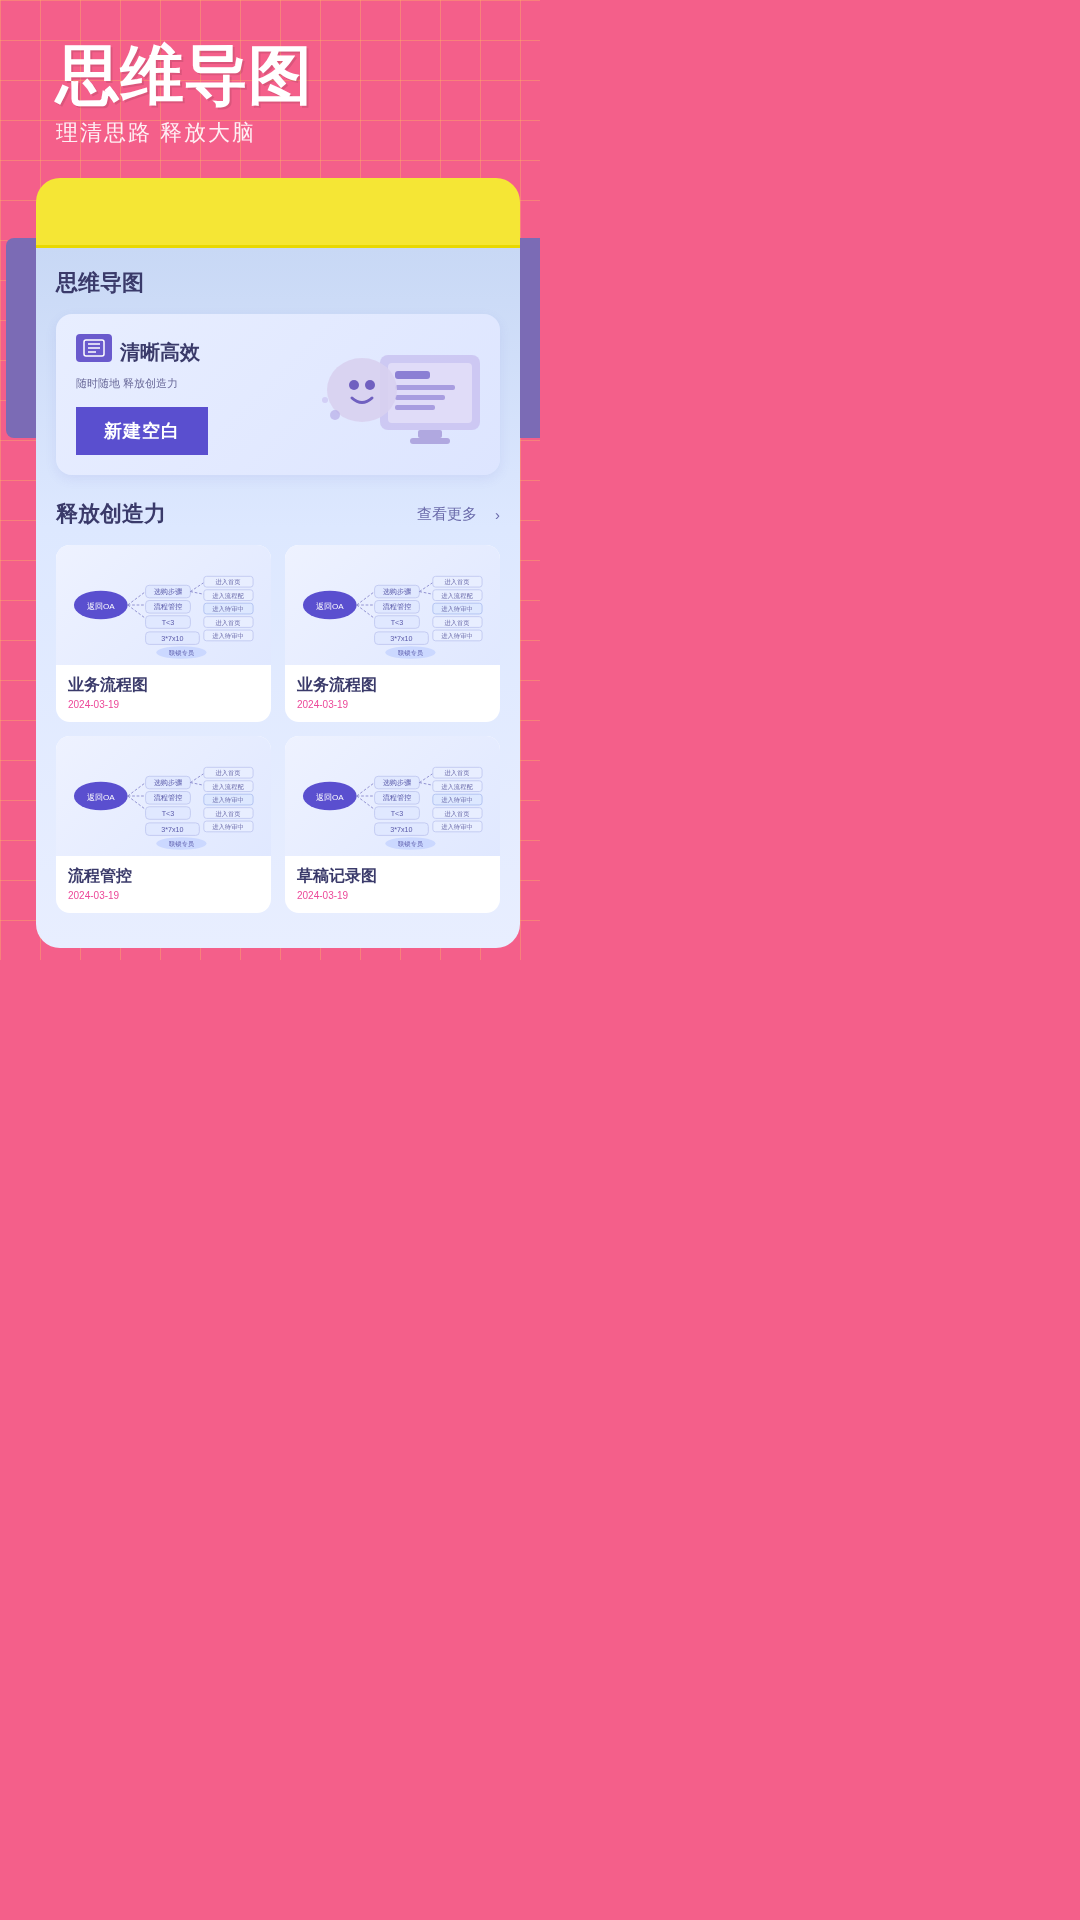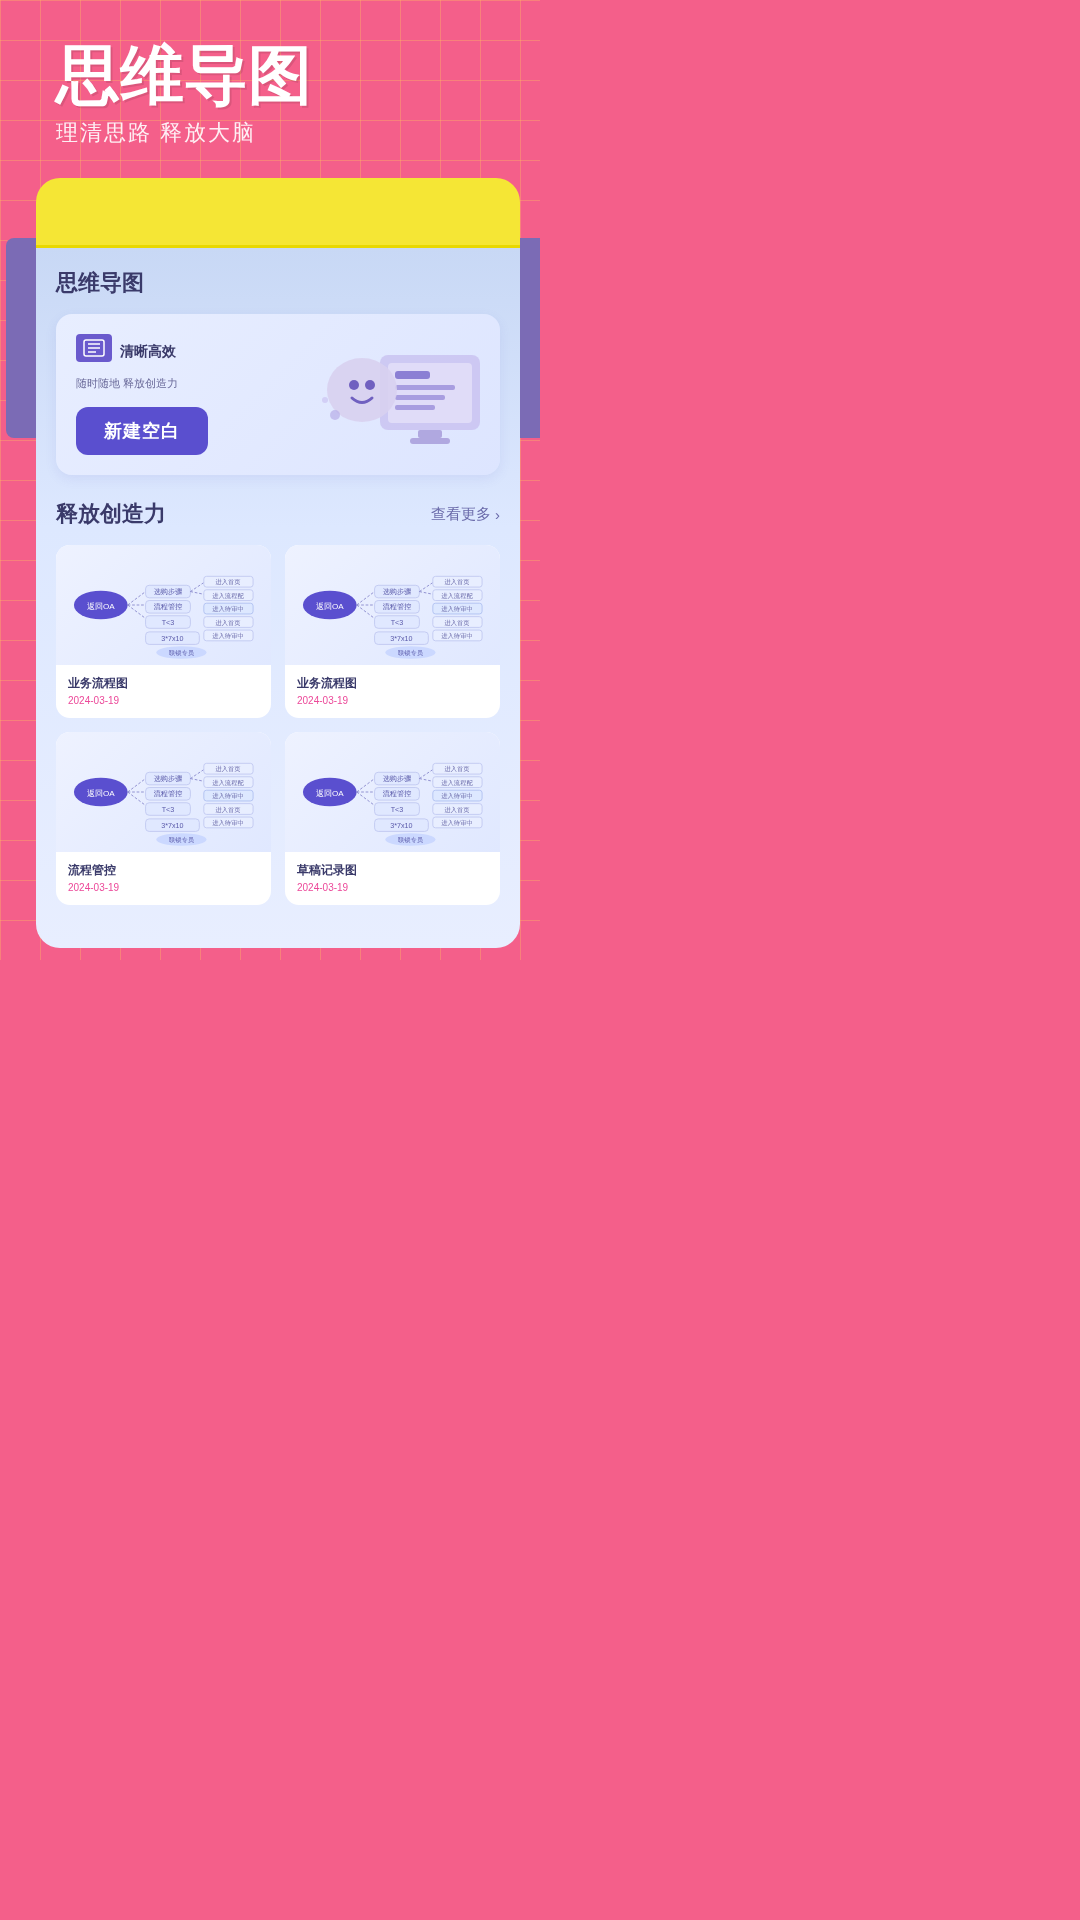--- a/index.html
+++ b/index.html
@@ -126,38 +126,38 @@
       align-items: center;
       justify-content: center;
       margin-bottom: 8px;
     }
     .feature-banner-icon svg {
       width: 22px;
       height: 18px;
     }
 
     .feature-label {
-      font-size: 14px;
+      font-size: 20px;
       font-weight: 800;
       color: #3a3a6a;
       display: block;
     }
     .feature-desc {
       font-size: 11px;
       color: #6a6a9a;
       margin-top: 4px;
       display: block;
     }
 
     .new-btn {
       margin-top: 16px;
       background: #5a4fcf;
       color: #fff;
       border: none;
-      border-radius: 12px;
+      border-radius: 0;
       padding: 12px 28px;
       font-size: 18px;
       font-weight: 700;
       cursor: pointer;
       letter-spacing: 1px;
     }
 
     
     .illustration {
       position: absolute;
@@ -183,21 +183,21 @@
       font-size: 22px;
       font-weight: 700;
       color: #3a3a6a;
     }
 
     .view-more {
       font-size: 15px;
       color: #6a6aaa;
       display: flex;
       align-items: center;
-      gap: 4px;
+      gap: 18px;
       cursor: pointer;
     }
 
     .history-grid {
       display: grid;
       grid-template-columns: 1fr 1fr;
       gap: 14px;
     }
 
     .history-item {
@@ -216,21 +216,21 @@
       display: flex;
       align-items: center;
       justify-content: center;
     }
 
     .history-info {
       padding: 10px 12px 12px;
     }
 
     .history-name {
-      font-size: 12px;
+      font-size: 16px;
       font-weight: 700;
       color: #3a3a6a;
     }
 
     .history-date {
       font-size: 10px;
       color: #ec4899;
       margin-top: 3px;
     }
 

